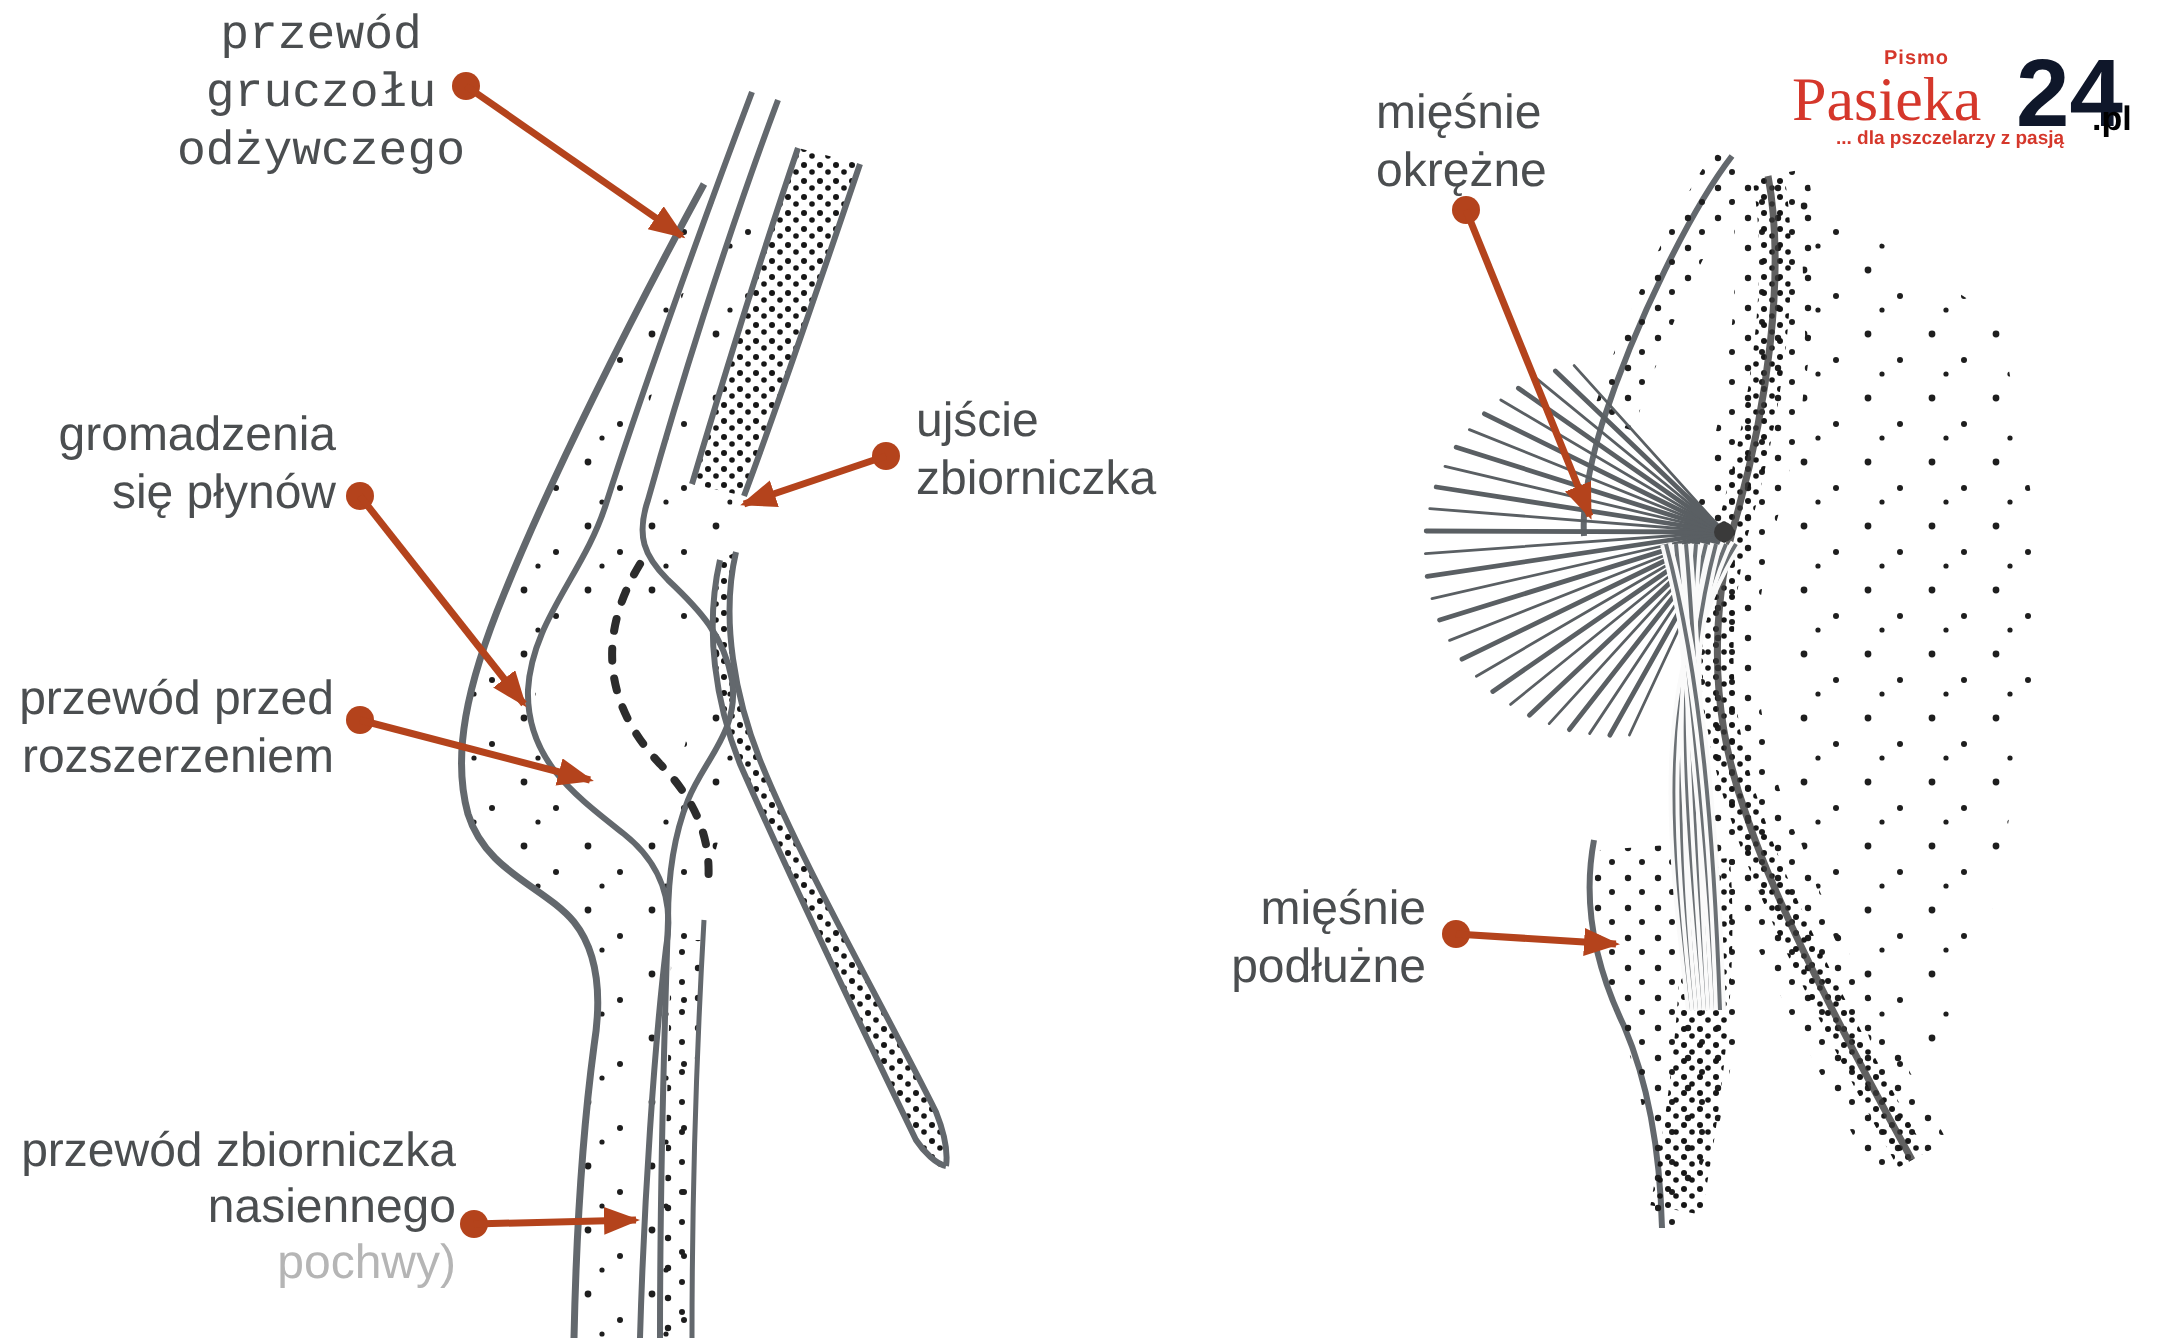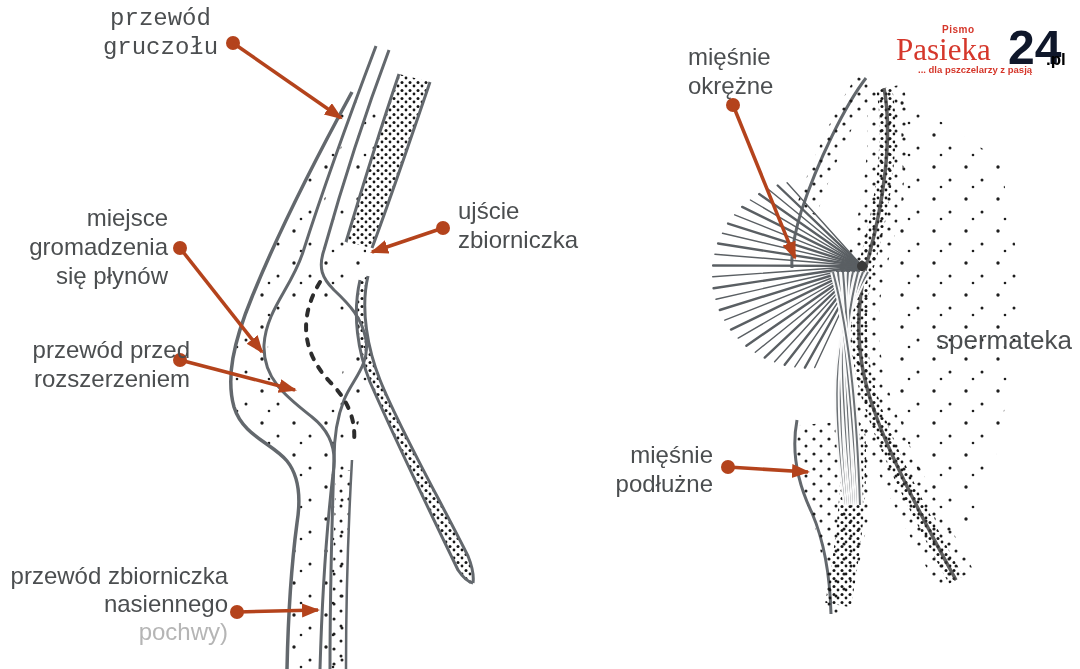--- a/index.html
+++ b/index.html
@@ -184,29 +184,29 @@
       <g>
         <circle cx="728" cy="467" r="7" fill="#b4431c" stroke="none"></circle>
         <line x1="728" y1="467" x2="808" y2="472" marker-end="url(#ah)"></line>
       </g>
     </g>
   </svg>
 
   <div class="lbl center" style="left:58px;top:4px;width:205px;">
     <div>przewód</div>
     <div>gruczołu</div>
+    <div>odżywczego</div>
   </div>
 
   <div class="lbl right" style="left:0px;top:203px;width:168px;">
-    <div>miejsce</div>
     <div>gromadzenia</div>
     <div>się płynów</div>
   </div>
 
-  <div class="lbl right" style="left:0px;top:335px;width:167px;padding-left:23px;">
+  <div class="lbl right" style="left:0px;top:335px;width:167px;">
     <div>przewód przed</div>
     <div>rozszerzeniem</div>
   </div>
 
   <div class="lbl" style="left:458px;top:196px;width:160px;">
     <div>ujście</div>
     <div>zbiorniczka</div>
   </div>
 
   <div class="lbl right" style="left:0px;top:562px;width:228px;line-height:28px;">
@@ -218,23 +218,20 @@
   <div class="lbl" style="left:688px;top:42px;width:130px;">
     <div>mięśnie</div>
     <div>okrężne</div>
   </div>
 
   <div class="lbl right" style="left:513px;top:440px;width:200px;">
     <div>mięśnie</div>
     <div>podłużne</div>
   </div>
 
-  <div class="lbl" style="left:936px;top:326px;font-size:26px;">
-    <span>spermateka</span>
-  </div>
 
   <div id="logo">
     <span class="pismo">Pismo</span>
     <span class="name">Pasieka</span>
     <span class="num">24</span>
     <span class="tld">.pl</span>
     <span class="tag">... dla pszczelarzy z pasją</span>
   </div>
 
 </div>

